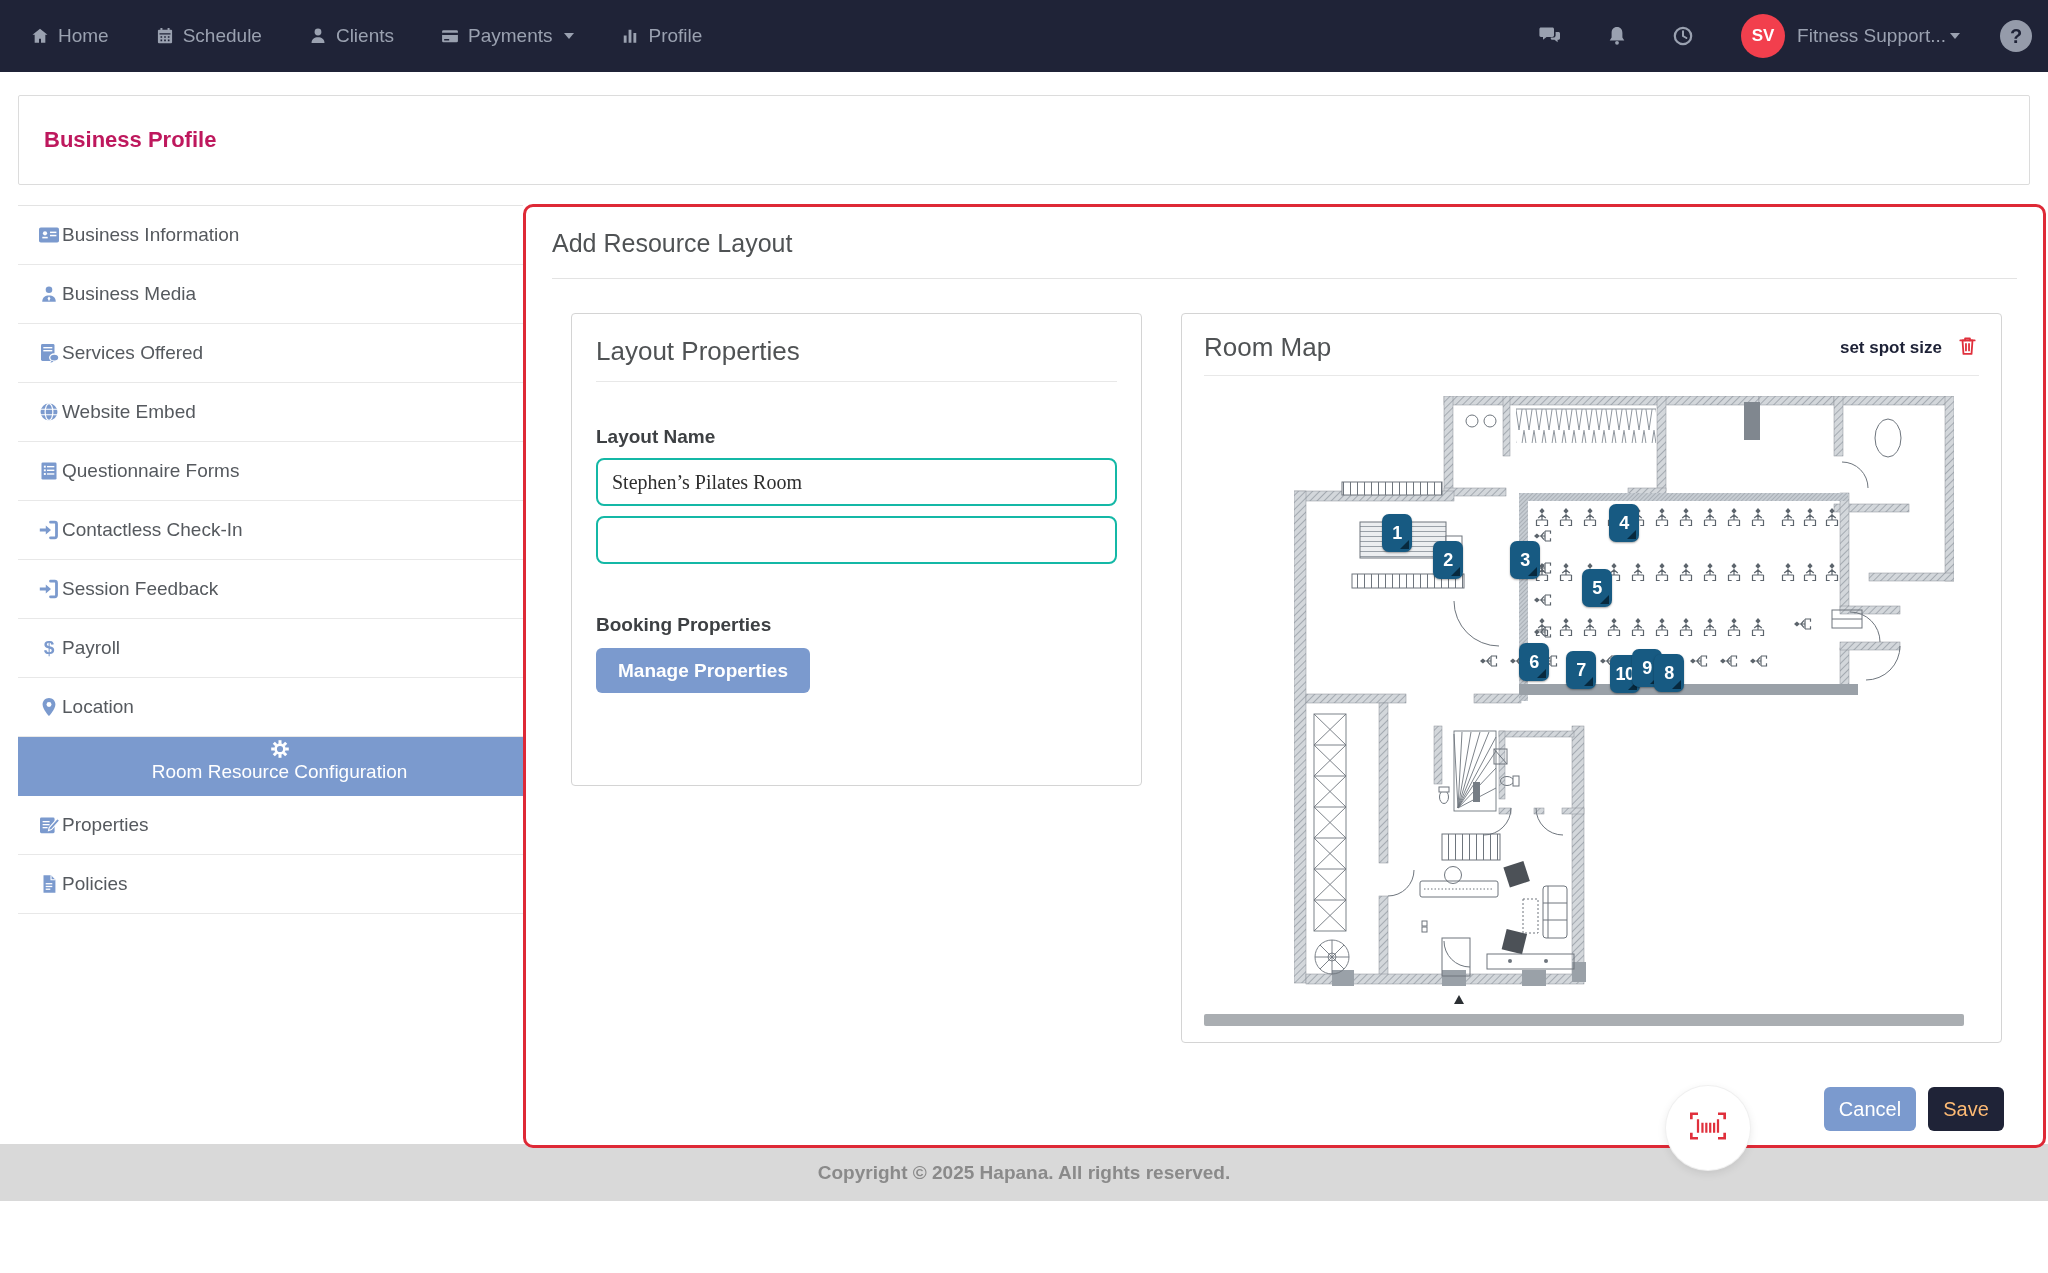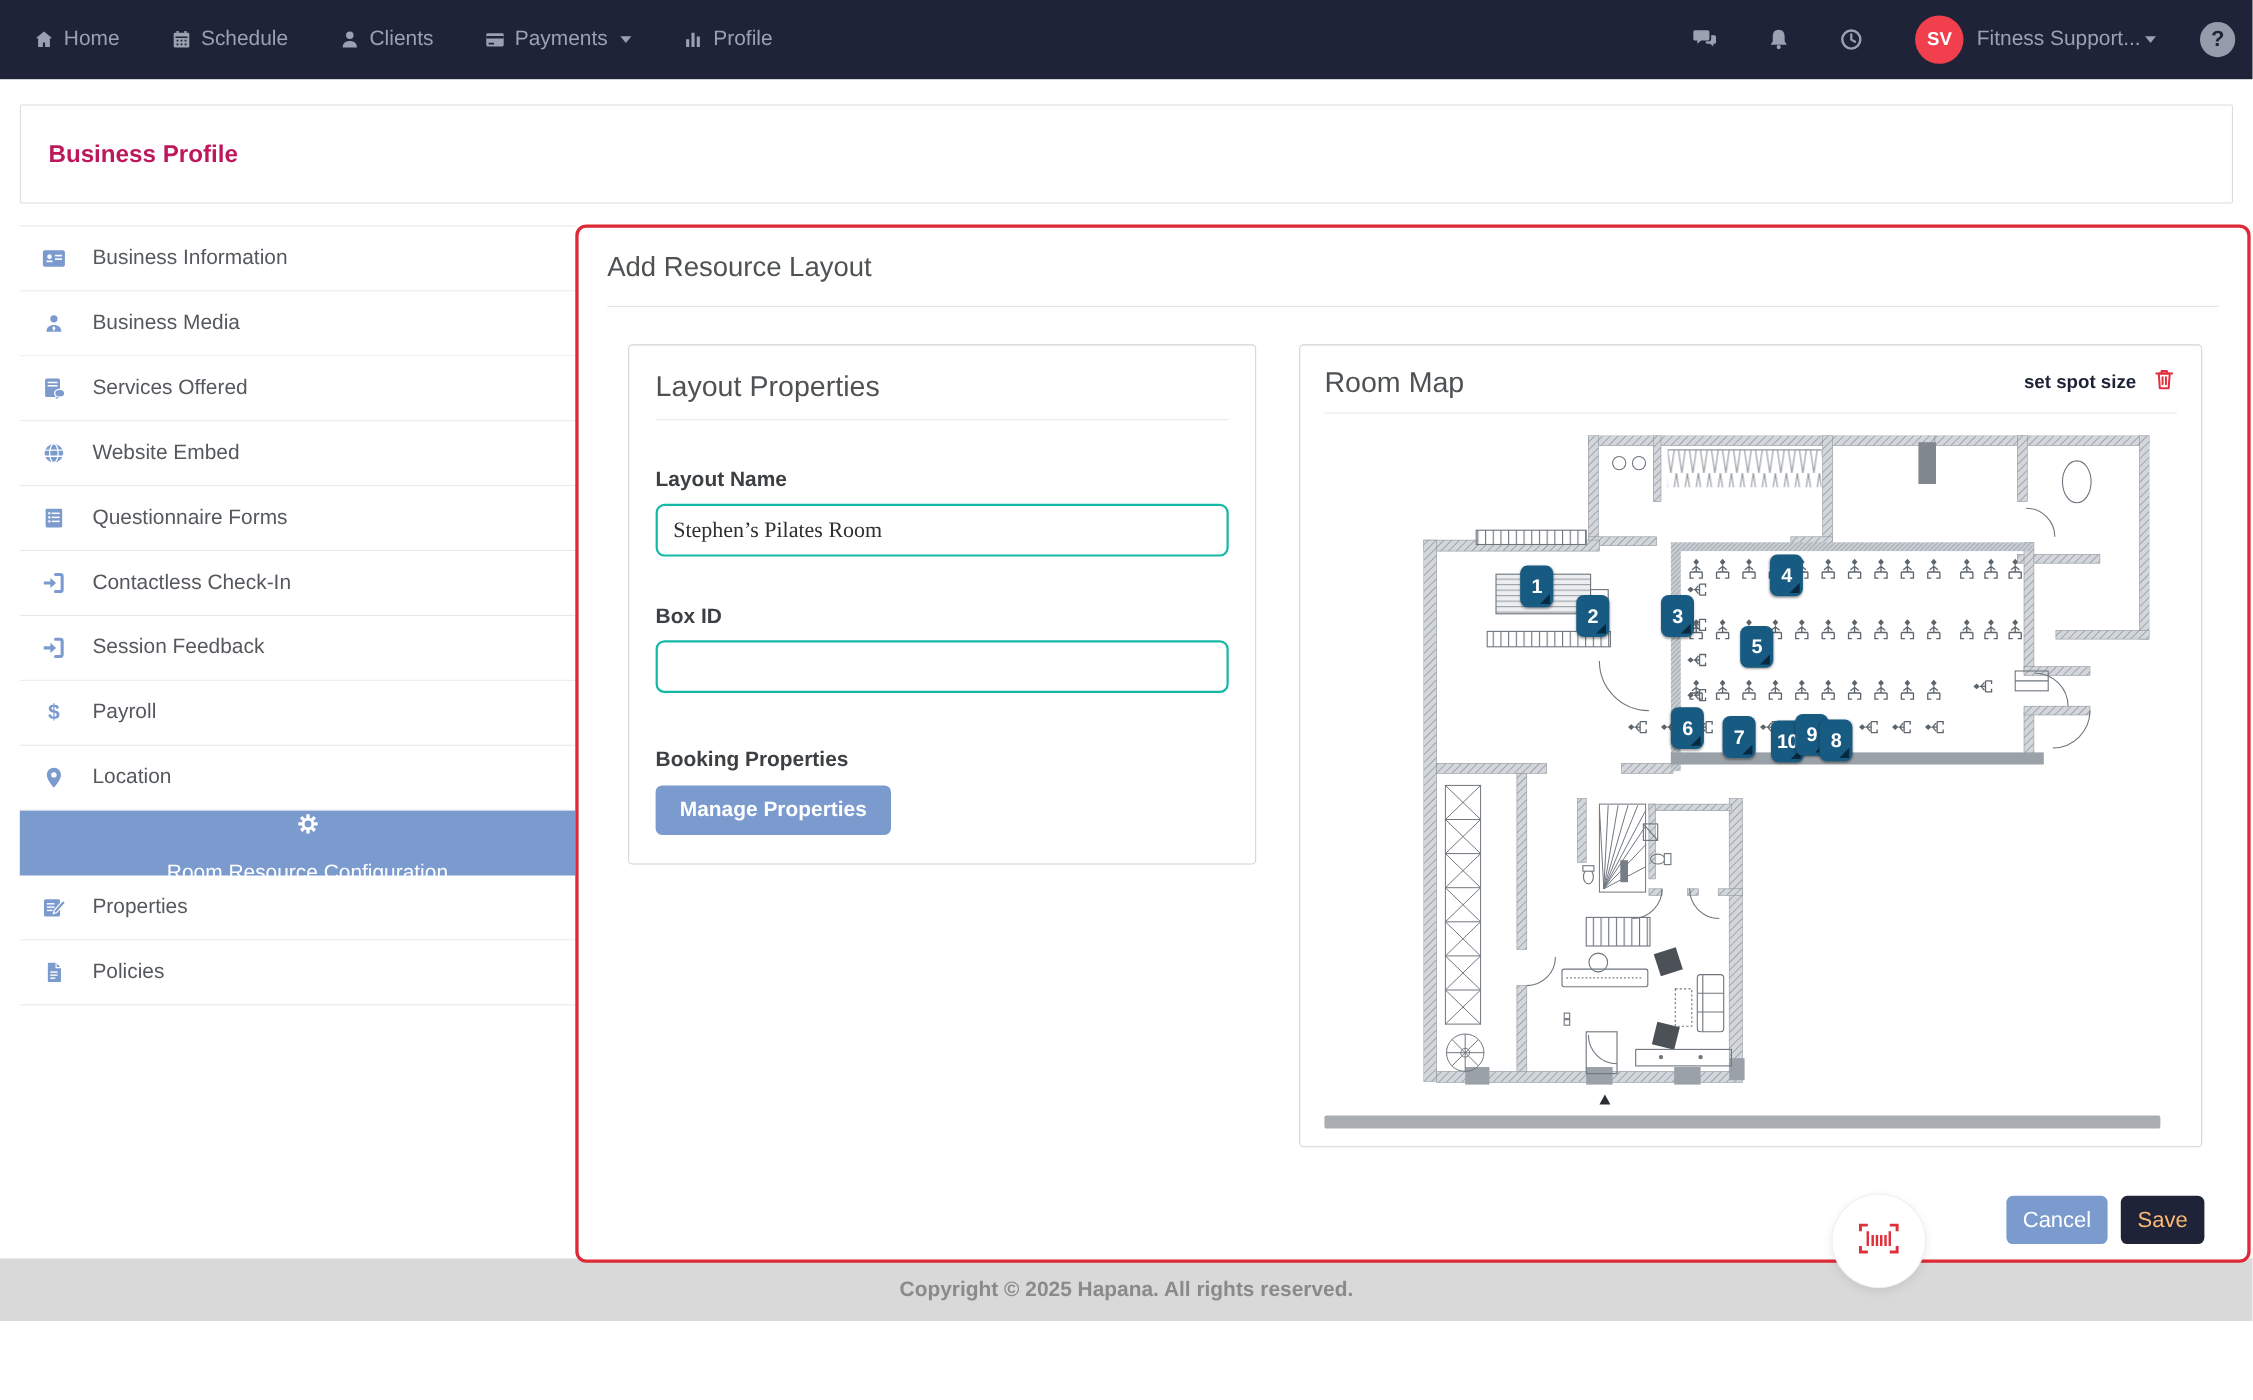--- a/index.html
+++ b/index.html
@@ -23,21 +23,21 @@
                  color:#1f2337; font-weight:bold; font-size:20px; display:flex; align-items:center;
                  justify-content:center; cursor:pointer; }
 
   
   .page-card { position:absolute; left:18px; top:95px; width:2012px; height:90px; background:#fff;
                border:1px solid #dcdcdc; border-radius:2px; display:flex; align-items:center; padding-left:25px; }
   .page-card h1 { font-size:22px; color:#be185d; }
 
   
   .sidebar { position:absolute; left:18px; top:205px; width:505px; border-top:1px solid #e3e3e3; z-index:1; }
-  .side-item { height:59px; display:flex; align-items:center; gap:22px; padding-left:18px;
+  .side-item { height:59px; display:flex; align-items:center; padding-left:18px;
                border-bottom:1px solid #e8e8e8; background:#fff; color:#55595e; font-size:19px; cursor:pointer; }
   .side-item .sicon { width:26px; display:flex; justify-content:center; }
   .side-item.active { background:#7b9ace; color:#fff; border-bottom:1px solid #7b9ace;flex-direction:column; }
 
   
   .panel { position:absolute; left:523px; top:204px; width:1523px; height:944px; background:#fff;
            border:3px solid #de2936; border-radius:10px; z-index:2; }
   .panel-title { font-size:25px; font-weight:400; color:#4f5254; padding:22px 26px 0; }
   .panel-divider { border:none; border-top:1px solid #e3e3e3; margin:20px 26px 0; }
 
@@ -320,21 +320,20 @@
 
   <section class="panel">
     <h2 class="panel-title">Add Resource Layout</h2>
     <hr class="panel-divider">
 
     <div class="lp-card">
       <h3 class="card-title">Layout Properties</h3>
       <hr class="card-divider">
       <div class="field-label">Layout Name</div>
       <input class="text-input" type="text" value="Stephen’s Pilates Room" style="">
-      <div class="field-label">Box ID</div>
       <input class="text-input" type="text" value="" style="">
       <div class="field-label bp-label">Booking Properties</div>
       <button class="btn manage-btn">Manage Properties</button>
     </div>
 
     <div class="map-card">
       <div class="map-head">
         <h3 class="card-title">Room Map</h3>
         <div class="map-head-right">
           <span class="spot-size">set spot size</span>

